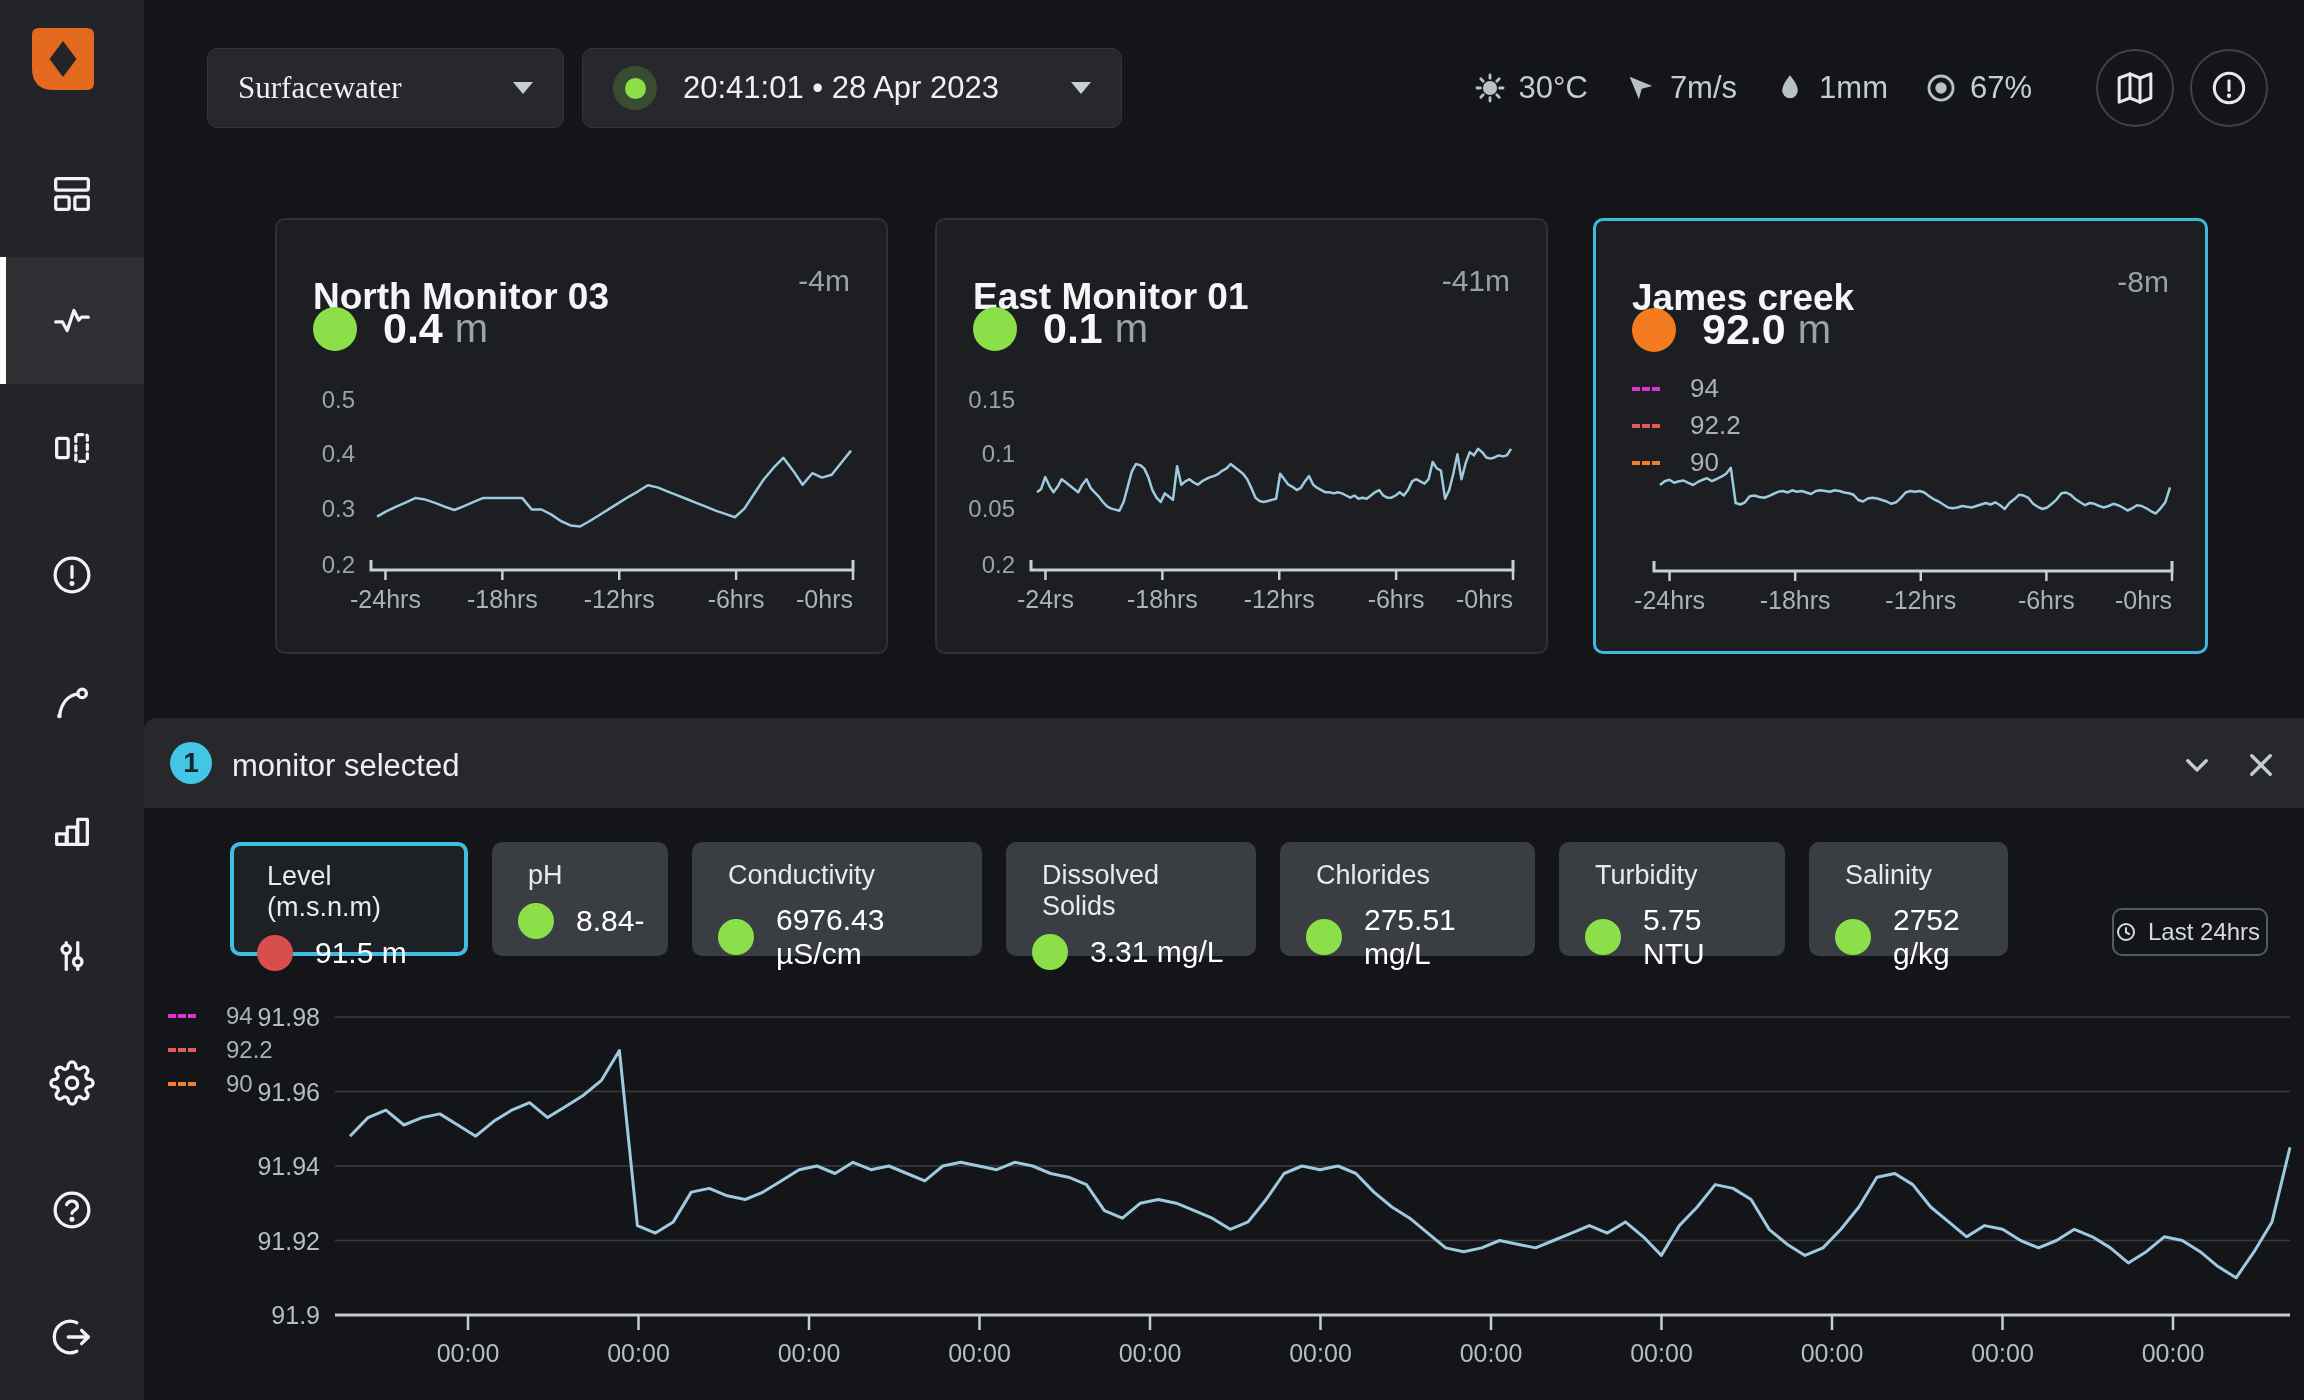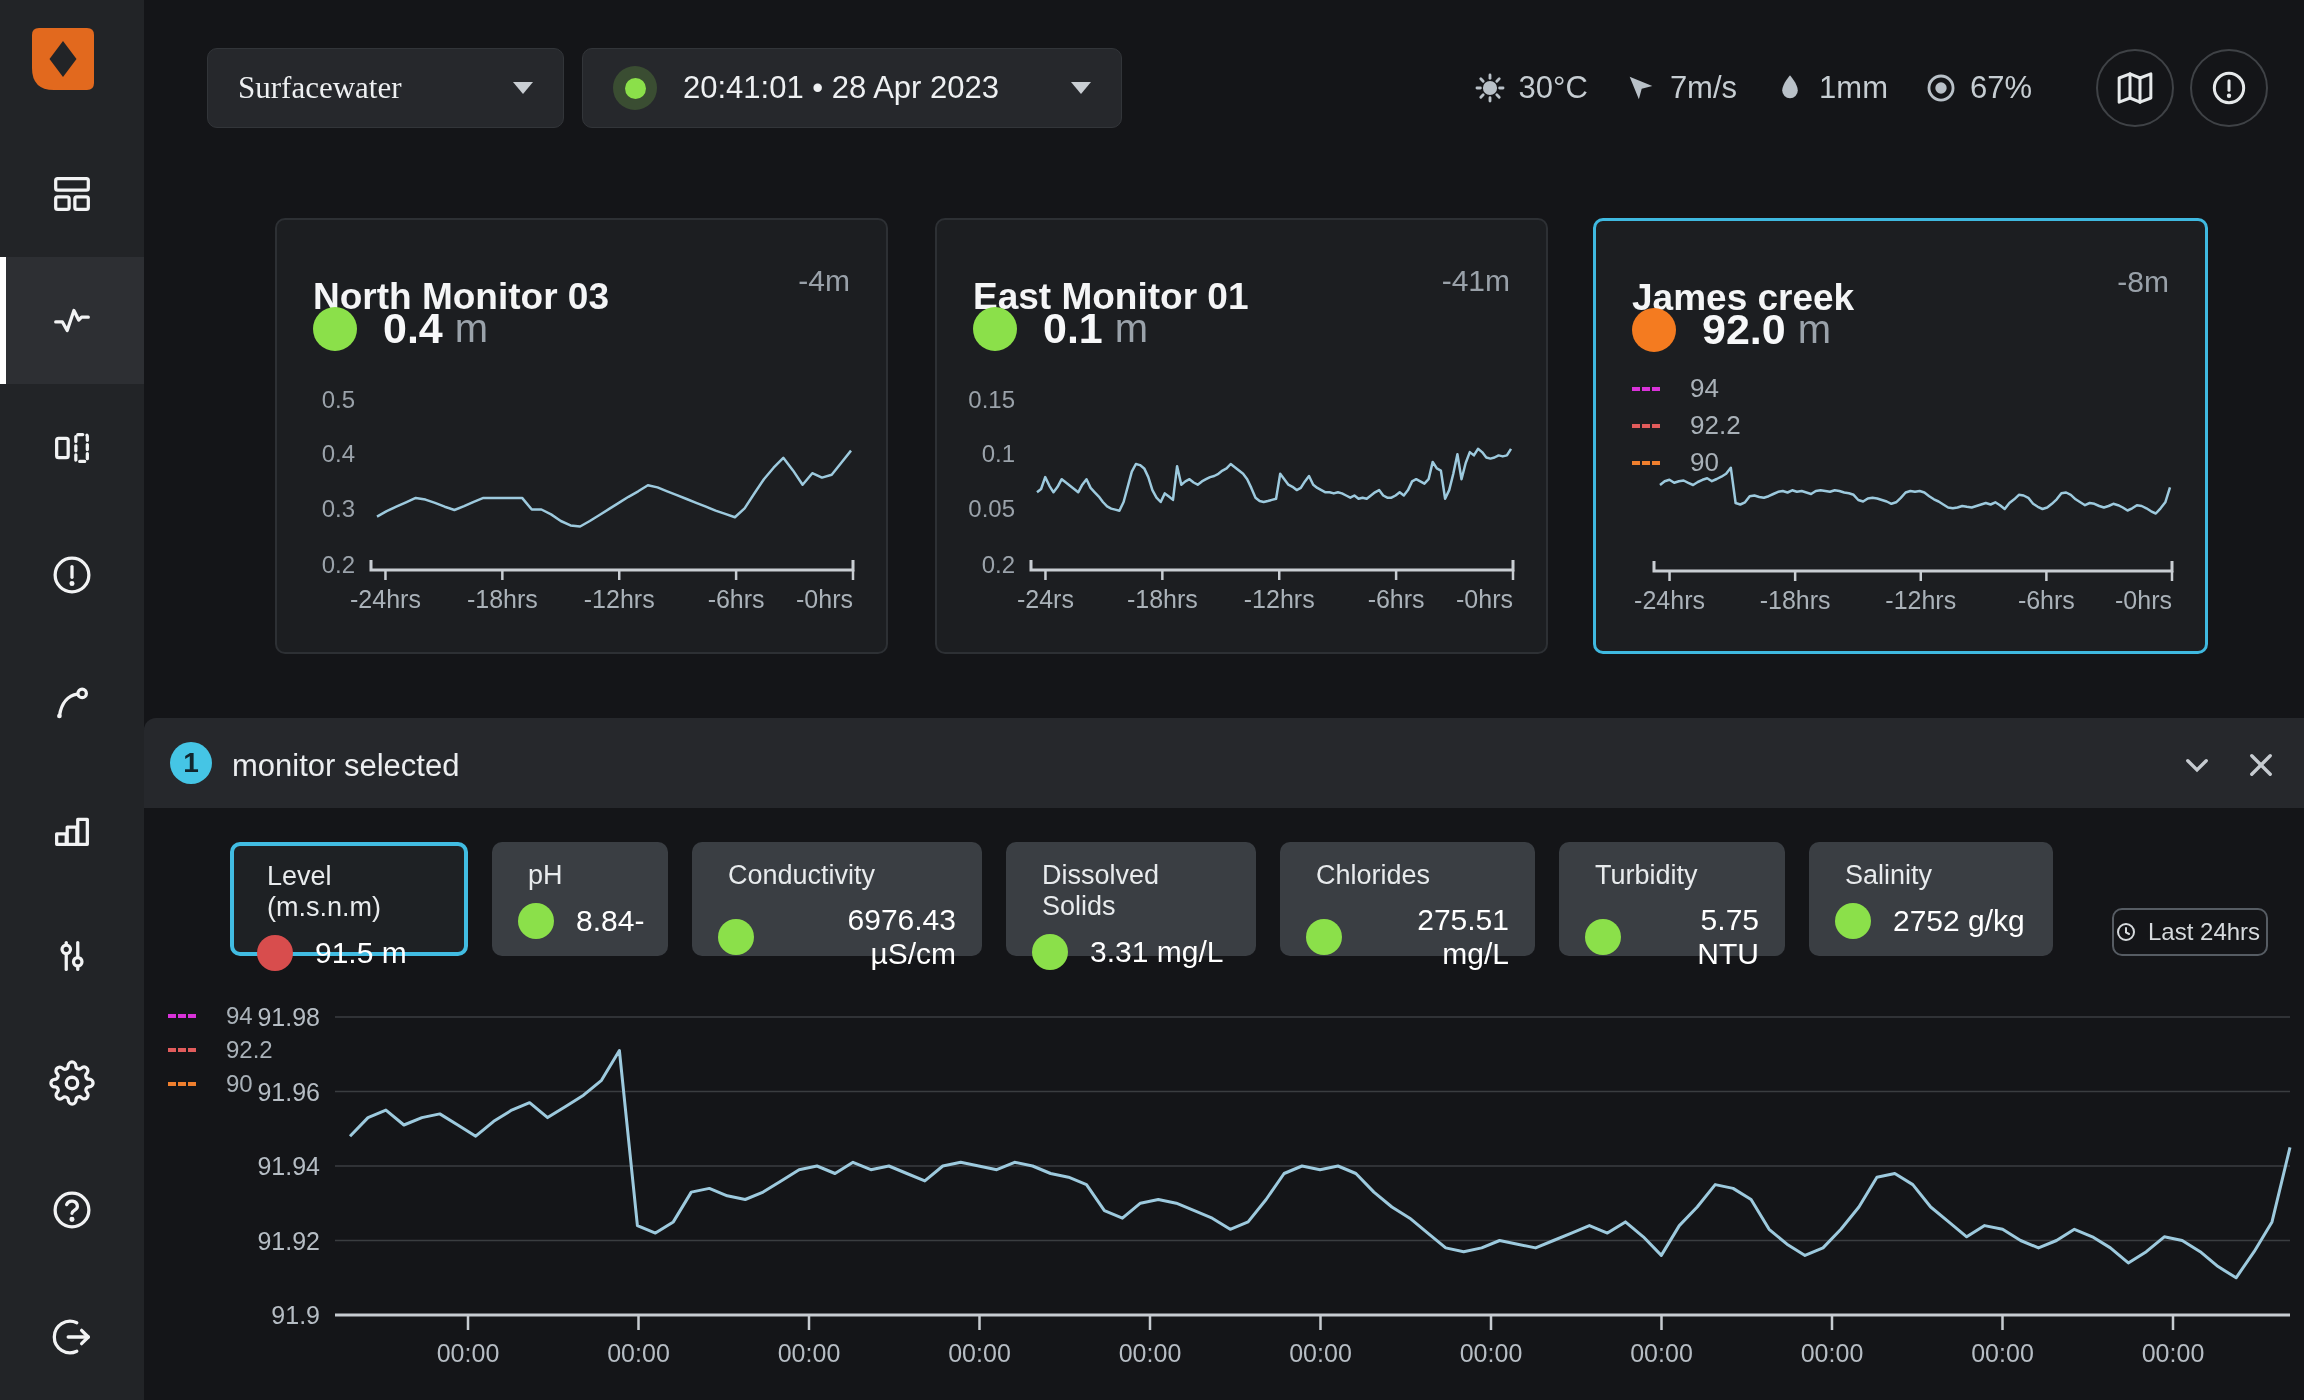--- a/index.html
+++ b/index.html
@@ -64,21 +64,21 @@
   .panel-title { position:absolute; left:232px; top:748px; font-size:31px; color:#eceef0; }
   .icon-btn { position:absolute; top:748px; width:34px; height:34px; cursor:pointer; }
   .icon-btn svg { width:34px; height:34px; stroke:#c6cbd0; fill:none; stroke-width:2.4; stroke-linecap:round; }
   .icon-btn.collapse { left:2180px; }
   .icon-btn.close { left:2244px; }
 
   .chips { position:absolute; left:230px; top:842px; display:flex; gap:24px; }
   .chip { height:114px; background:#3a3e43; border-radius:10px; padding:18px 26px; cursor:pointer; }
   .chip.selected { background:#1e2124; border:4px solid #41bce2; padding:15px 23px; }
   .chip .clabel { font-size:27px; color:#e8ebed;margin-left:10px; }
-  .chip .crow { display:flex; align-items:center; margin-top:12px;text-align:right; }
+  .chip .crow { display:flex; align-items:center; margin-top:12px; }
   .chip .crow .dot { width:36px; height:36px; }
   .chip .cvalue { margin-left:22px; font-size:30px; color:#ffffff; }
 
   .range-btn { position:absolute; left:2112px; top:908px; width:156px; height:48px; border:2px solid #565c63; border-radius:10px;
     display:flex; align-items:center; gap:10px; color:#d6dadd; font-size:24px; cursor:pointer; background:transparent; }
   .range-btn svg { width:24px; height:24px; stroke:#d6dadd; fill:none; stroke-width:2; stroke-linecap:round; }
 
   .legend.main-legend { position:absolute; left:168px; top:1002px; }
   .legend.main-legend .ltext { font-size:24px; }
   .main-chart { position:absolute; left:240px; top:1000px; width:2060px; height:390px; }
@@ -372,21 +372,21 @@
           <span class="cvalue">275.51 mg/L</span>
         </div>
     </div>
     <div class="chip" style="width:226px">
       <div class="clabel">Turbidity</div>
       <div class="crow">
           <span class="dot" style="background-color: rgb(139, 224, 74);"></span>
           <span class="cvalue">5.75 NTU</span>
         </div>
     </div>
-    <div class="chip" style="width:244px">
+    <div class="chip" style="width:199px">
       <div class="clabel">Salinity</div>
       <div class="crow">
           <span class="dot" style="background-color: rgb(139, 224, 74);"></span>
           <span class="cvalue">2752 g/kg</span>
         </div>
     </div>
   </div>
 
   <div class="range-btn">
     <svg viewBox="0 0 24 24">

